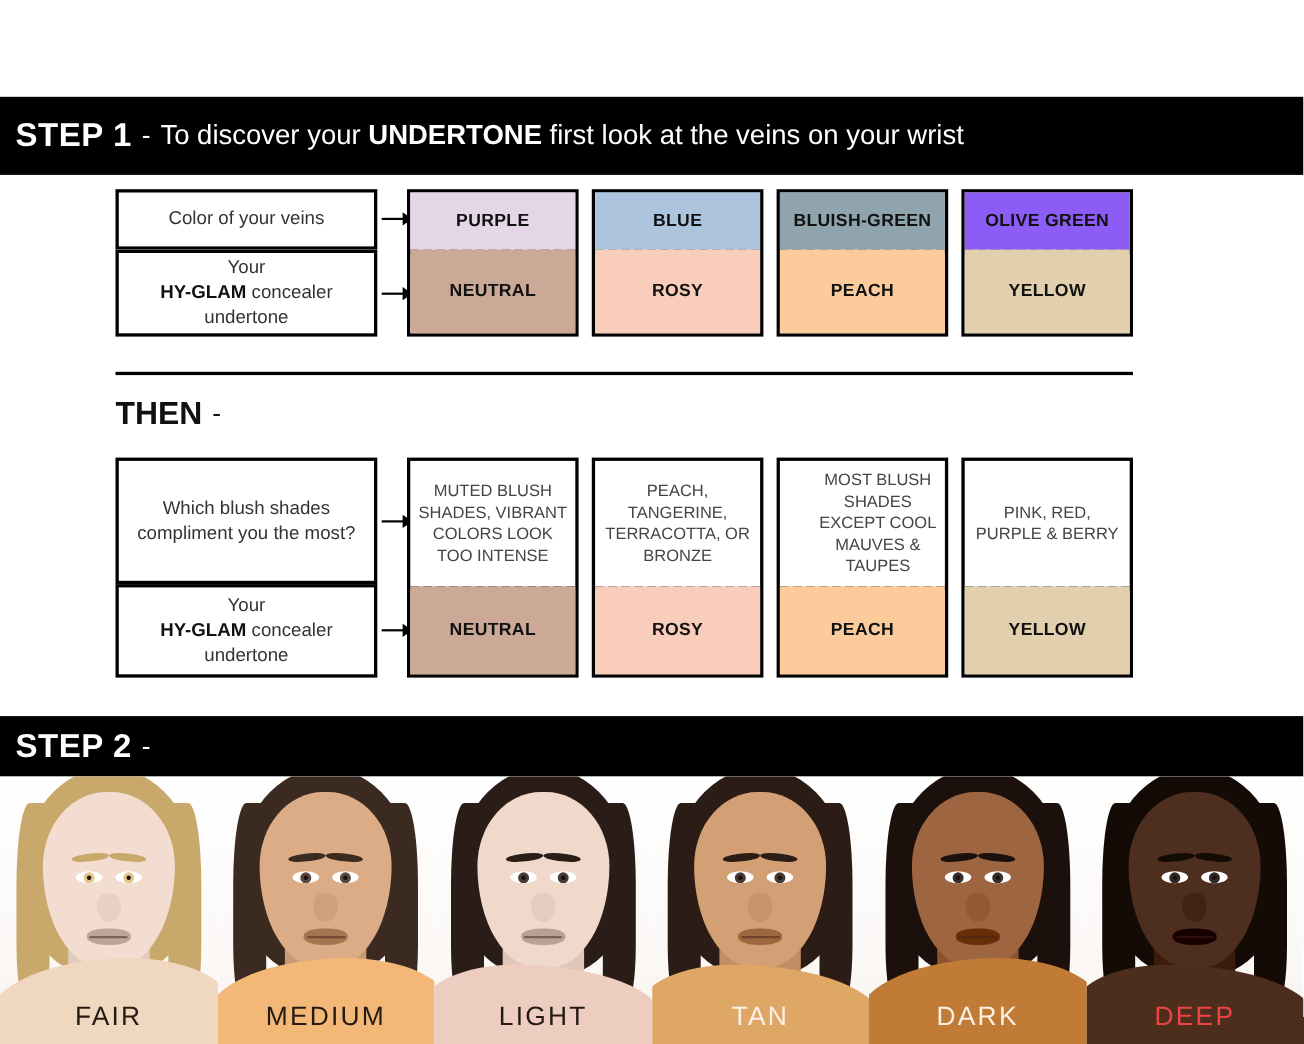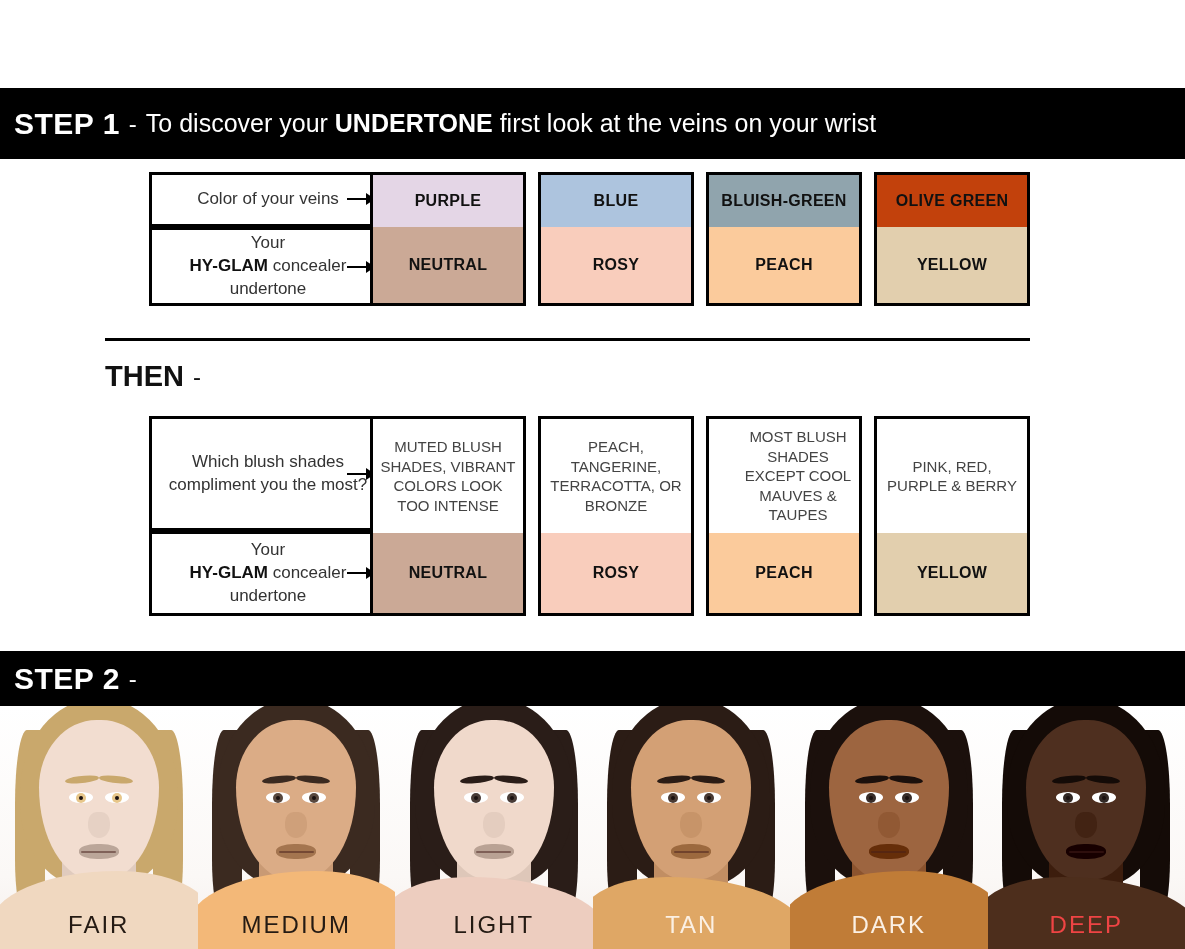--- a/index.html
+++ b/index.html
@@ -44,21 +44,21 @@
   #step2-bar { top: 651px; height: 55px; }
 
   
   .grid-block { position: absolute; }
 
   .cellbox {
     position: absolute; border: 3px solid #000; background: #fff;
     display: flex; align-items: center; justify-content: center;
     text-align: center;
   }
-  .qcell { font-size: 17px; color: #333; font-weight: 300; line-height: 1.35; padding: 4px 8px; margin-left: 44px; }
+  .qcell { font-size: 17px; color: #333; font-weight: 300; line-height: 1.35; padding: 4px 8px; }
   .qcell b { font-weight: 700; color: #111; }
 
   .swatch-col { position: absolute; border: 3px solid #000; background: #fff; }
   .swatch-top, .swatch-bot {
     position: absolute; left: 0; width: 100%;
     display: flex; align-items: center; justify-content: center;
     text-align: center;
   }
   .swatch-top { top: 0; }
   .swatch-bot { bottom: 0; }
@@ -196,21 +196,21 @@
       <div class="swatch-top" style="height: 52px; background: rgb(144, 164, 173);">
         <span class="sw-label">BLUISH-GREEN</span>
       </div>
       <div class="dashline" style="top:52px;"></div>
       <div class="swatch-bot" style="height: 76px; background: rgb(251, 203, 156);">
         <span class="sw-label">PEACH</span>
       </div>
     </div>
 
     <div class="swatch-col" style="left:874px; top:172px; width:156px; height:134px;">
-      <div class="swatch-top" style="height: 52px; background: #c2410c;">
+      <div class="swatch-top" style="height: 52px; background: #8b5cf6;">
         <span class="sw-label">OLIVE GREEN</span>
       </div>
       <div class="dashline" style="top:52px;"></div>
       <div class="swatch-bot" style="height: 76px; background: rgb(226, 207, 174);">
         <span class="sw-label">YELLOW</span>
       </div>
     </div>
   </div>
 
   <div class="hr-rule" style="left:105px; top:338px; width:925px;"></div>

